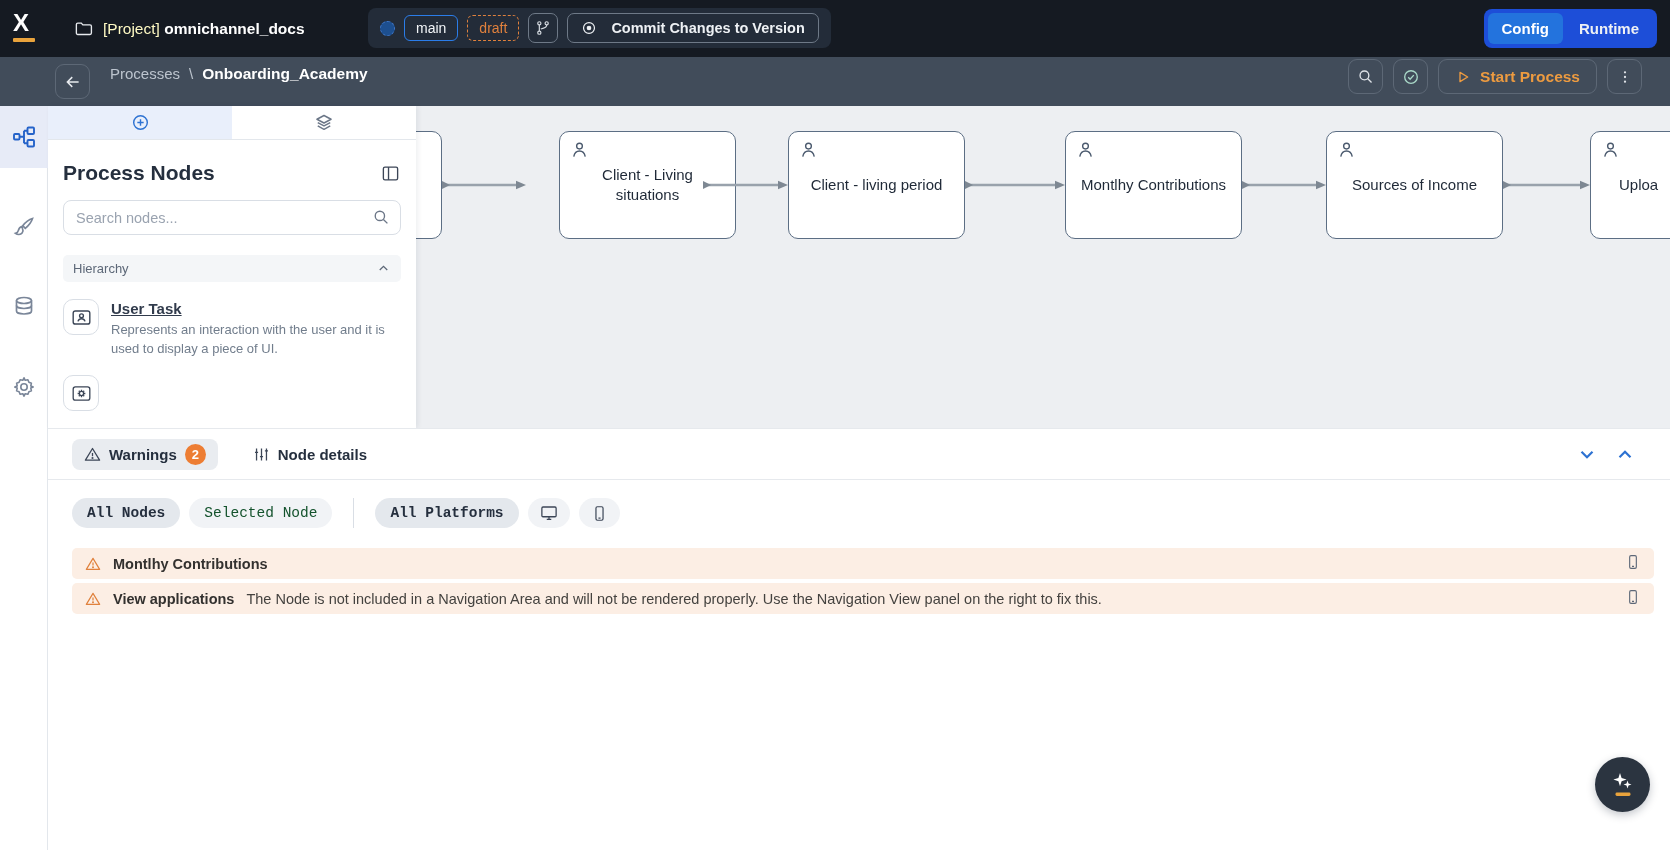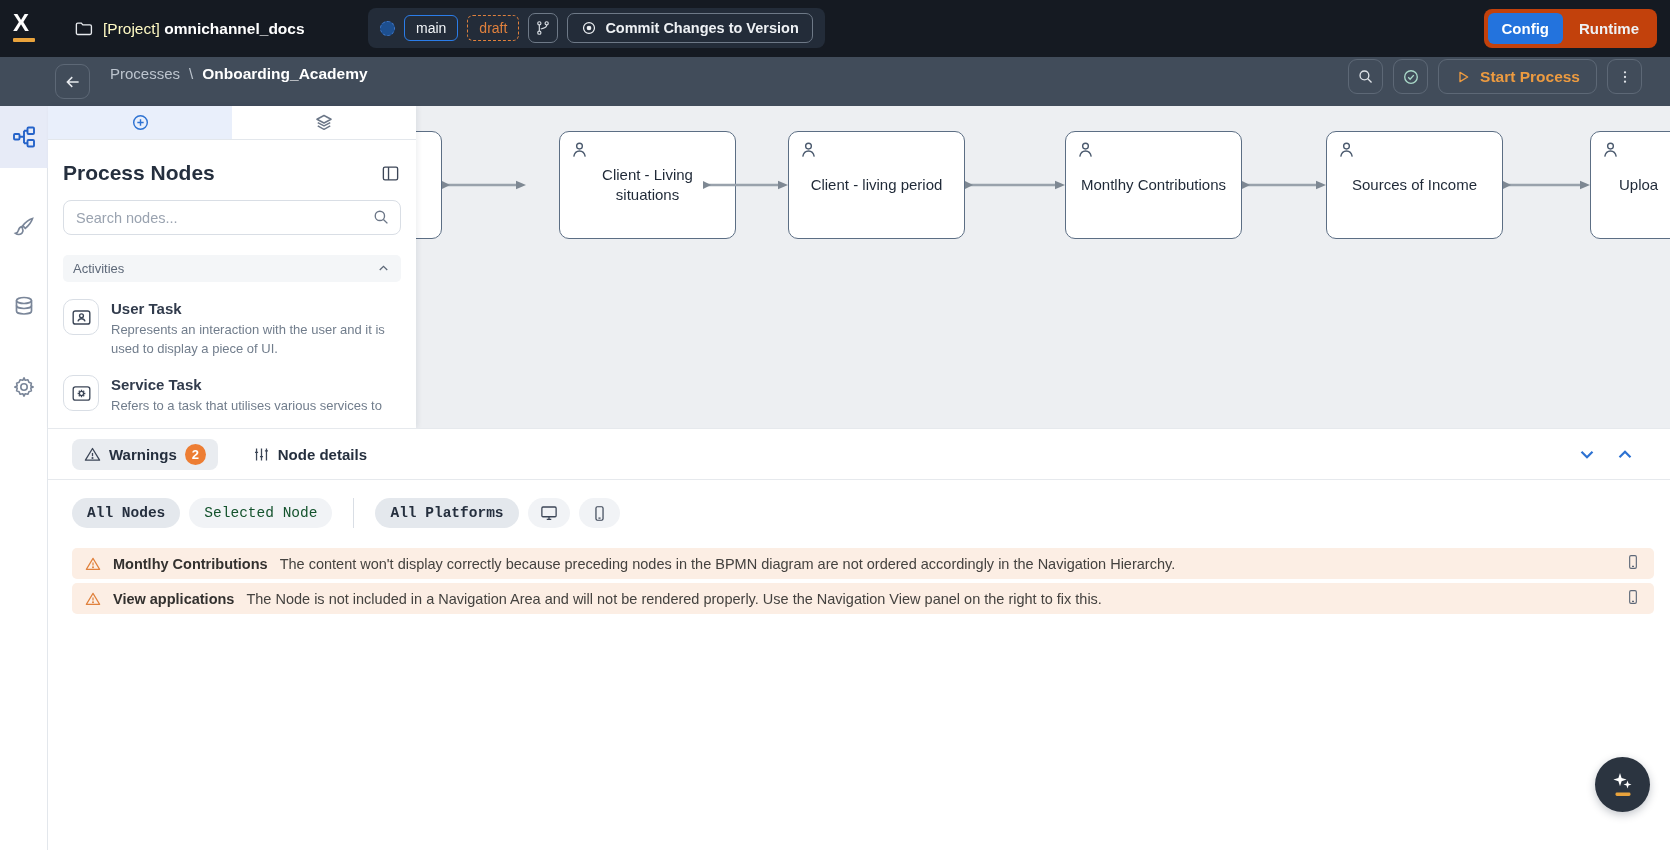--- a/index.html
+++ b/index.html
@@ -13,22 +13,22 @@
   .logo::after { content:""; display:block; height:4px; width:22px; background:#e9a33c; margin-top:2px; border-radius:1px; }
   .proj { position:absolute; left:74px; top:0; height:57px; display:flex; align-items:center; gap:10px; color:#e8ebef; font-size:15.5px; }
   .proj .pfx { color:#fef9c3; font-weight:400; }
   .proj .pname { font-weight:700; color:#ffffff; }
   .vgroup { position:absolute; left:368px; top:8px; height:40px; background:#232c39; border-radius:8px; display:flex; align-items:center; gap:9px; padding:0 12px; }
   .status-dot { width:15px; height:15px; border-radius:50%; background:#1d4f8f; border:1.5px dashed #3f77c9; }
   .badge { font-size:14px; padding:3px 11px; border-radius:6px; line-height:18px; }
   .badge.main { color:#f2f5f8; border:1.5px solid #2b7de9; }
   .badge.draft { color:#e0813d; border:1.5px dashed #e0813d; }
   .tb-iconbtn { width:30px; height:30px; border:1.5px solid #6e7987; border-radius:7px; background:transparent; color:#d6dbe1; display:flex; align-items:center; justify-content:center; cursor:pointer; }
-  .commit-btn { height:30px; border:1.5px solid #6e7987; border-radius:7px; background:transparent; color:#eef1f4; font-size:14.5px; font-weight:600; display:flex; align-items:center; gap:8px; padding:10px 13px; cursor:pointer; font-family:inherit; }
-  .mode-toggle { position:absolute; right:13px; top:9px; height:39px; background:#c2410c; border-radius:8px; display:flex; align-items:center; padding:4px; gap:2px; }
+  .commit-btn { height:30px; border:1.5px solid #6e7987; border-radius:7px; background:transparent; color:#eef1f4; font-size:14.5px; font-weight:600; display:flex; align-items:center; gap:14px; padding:10px 13px; cursor:pointer; font-family:inherit; }
+  .mode-toggle { position:absolute; right:13px; top:9px; height:39px; background:#1d4ed8; border-radius:8px; display:flex; align-items:center; padding:4px; gap:2px; }
   .mode-btn { height:31px; border:none; border-radius:6px; font-size:15px; font-weight:600; padding:0 14px; cursor:pointer; font-family:inherit; background:transparent; color:#eef1f4; }
   .mode-btn.active { background:#2373dd; color:#ffffff; }
 
   
   .subbar { position:absolute; top:57px; left:0; right:0; height:49px; background:#414c5a; display:flex; align-items:center; }
   .back-btn { position:absolute; left:55px; top:7px; width:35px; height:35px; border:1.5px solid #5d6876; border-radius:9px; background:transparent; color:#e8ebef; display:flex; align-items:center; justify-content:center; cursor:pointer; }
   .crumbs { position:absolute; left:110px; top:0; height:33px; display:flex; align-items:center; gap:9px; font-size:15px; }
   .crumb-section { color:#bcc4ce; }
   .crumb-sep { color:#bcc4ce; }
   .crumb-current { color:#ffffff; font-weight:700; font-size:15.5px; }
@@ -55,21 +55,21 @@
   .search-wrap { position:relative; margin:15px 15px 0 15px; }
   .search-input { width:100%; height:35px; border:1.5px solid #d9dee5; border-radius:8px; padding:0 36px 0 12px; font-size:14.5px; color:#313b4c; font-family:inherit; outline:none; }
   .search-input::placeholder { color:#9aa3b0; }
   .search-wrap .sicon { position:absolute; right:11px; top:8px; color:#6b7687; }
   .section-row { margin:20px 15px 0 15px; background:#f4f6f8; border-radius:5px; height:27px; display:flex; align-items:center; justify-content:space-between; padding:0 10px; cursor:pointer; }
   .section-label { font-size:13px; color:#5d6878; }
   .section-row .chev { color:#5d6878; display:flex; }
   .node-item { display:flex; gap:12px; margin:17px 15px 0 15px; cursor:grab; }
   .node-item .ibox { flex:0 0 36px; width:36px; height:36px; border:1.5px solid #d9dee5; border-radius:10px; display:flex; align-items:center; justify-content:center; color:#3c4657; background:#fff; }
   .node-item .itxt { flex:1; }
-  .node-item .ititle { font-size:15px; font-weight:700; color:#313b4c; line-height:20px; }
+  .node-item .ititle { font-size:15px; font-weight:700; color:#313b4c; line-height:20px;text-decoration:underline; }
   .node-item .idesc { font-size:13px; color:#717d8c; line-height:19px; margin-top:1px; }
 
   
   .canvas { position:absolute; top:106px; left:416px; right:0; height:322px; background:#edeff2; overflow:hidden; }
   .bpmn-node { position:absolute; top:25px; width:177px; height:108px; background:#ffffff; border:1.5px solid #5c6e84; border-radius:10px; cursor:pointer; }
   .bpmn-node .person { position:absolute; top:9px; left:11px; color:#4b5a6e; }
   .bpmn-node .nlabel { position:absolute; top:0; left:0; right:0; bottom:0; display:flex; align-items:center; justify-content:center; text-align:center; padding:0 13px; font-size:15px; color:#1f2937; line-height:20px; }
   .bpmn-node.cut-right .nlabel { justify-content:flex-start; text-align:left; padding-left:28px; }
   .n1 { left:-151px; } .n2 { left:120px;margin-left:23px; } .n3 { left:372px; } .n4 { left:649px; } .n5 { left:910px; } .n6 { left:1174px; }
   .connector { position:absolute; top:72px; height:14px; }
@@ -272,21 +272,21 @@
     <div class="search-wrap">
       <input class="search-input" type="text" placeholder="Search nodes..." style="">
       <span class="sicon">
         <svg width="18" height="18" viewBox="0 0 24 24" fill="none" stroke="currentColor" stroke-width="1.8">
             <circle cx="10.5" cy="10.5" r="6.2"></circle>
             <path d="M15.2 15.2L20.5 20.5"></path>
           </svg>
       </span>
     </div>
     <div class="section-row">
-      <span class="section-label">Activities</span>
+      <span class="section-label">Hierarchy</span>
       <span class="chev">
         <svg width="15" height="15" viewBox="0 0 24 24" fill="none" stroke="currentColor" stroke-width="2">
             <path d="M6 14.5l6-6 6 6"></path>
           </svg>
       </span>
     </div>
     <div class="node-item">
       <div class="ibox">
         <svg width="21" height="21" viewBox="0 0 24 24" fill="none" stroke="currentColor" stroke-width="1.6">
             <rect x="2.5" y="4.5" width="19" height="15" rx="2.5"></rect>
@@ -299,24 +299,20 @@
         <div class="idesc">Represents an interaction with the user and it is used to display a piece of UI.</div>
       </div>
     </div>
     <div class="node-item">
       <div class="ibox">
         <svg width="21" height="21" viewBox="0 0 24 24" fill="none" stroke="currentColor" stroke-width="1.5">
             <rect x="2.5" y="4.5" width="19" height="15" rx="2.5"></rect>
             <circle cx="12" cy="12" r="2.4"></circle>
             <path d="M12 7.6v1.6M12 14.8v1.6M16.4 12h-1.6M9.2 12H7.6M15.1 8.9l-1.1 1.1M10 14l-1.1 1.1M15.1 15.1L14 14M10 10L8.9 8.9"></path>
           </svg>
-      </div>
-      <div class="itxt">
-        <div class="ititle">Service Task</div>
-        <div class="idesc">Refers to a task that utilises various services to</div>
       </div>
     </div>
   </aside>
 
   <div class="canvas">
     <div class="bpmn-node n1"></div>
 
     <div class="connector c1">
       <svg width="84" height="14">
           <path d="M1 7h74" stroke="#99a2ac" stroke-width="2.4"></path>
@@ -468,21 +464,20 @@
     <div class="warn-rows">
       <div class="warn-row">
         <span class="tri">
           <svg width="16" height="16" viewBox="0 0 24 24" fill="none" stroke="currentColor" stroke-width="1.8" stroke-linejoin="round">
               <path d="M12 3.5L22 20H2z"></path>
               <path d="M12 9.8v4.6"></path>
               <circle cx="12" cy="17" r="0.6" fill="currentColor"></circle>
             </svg>
         </span>
         <span class="wtitle">Montlhy Contributions</span>
-        <span class="wmsg">The content won't display correctly because preceding nodes in the BPMN diagram are not ordered accordingly in the Navigation Hierarchy.</span>
         <span class="devrow">
           <svg width="16" height="16" viewBox="0 0 24 24" fill="none" stroke="currentColor" stroke-width="1.7">
               <rect x="7" y="2.5" width="10" height="19" rx="2"></rect>
               <path d="M10.5 18.5h3"></path>
             </svg>
         </span>
       </div>
       <div class="warn-row">
         <span class="tri">
           <svg width="16" height="16" viewBox="0 0 24 24" fill="none" stroke="currentColor" stroke-width="1.8" stroke-linejoin="round">

